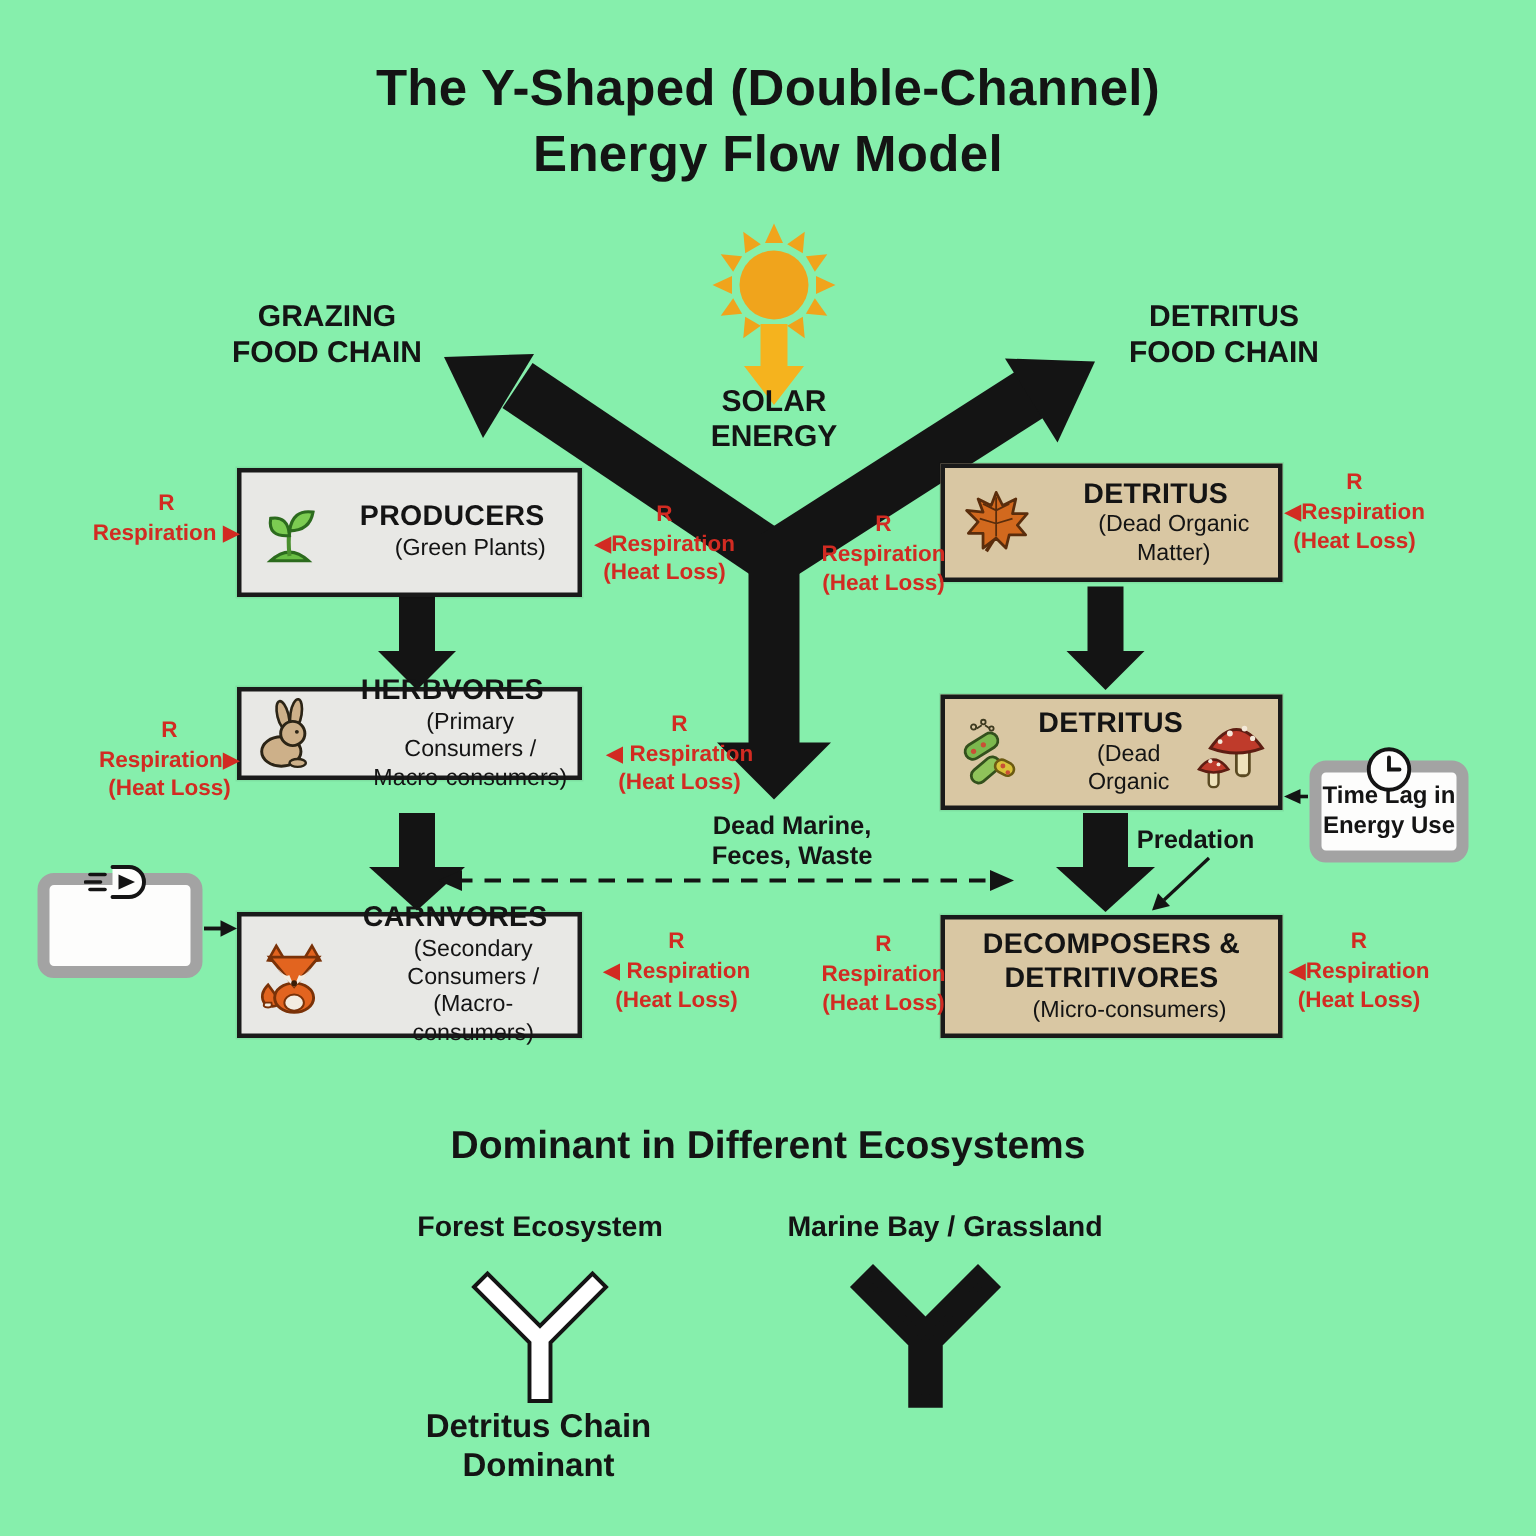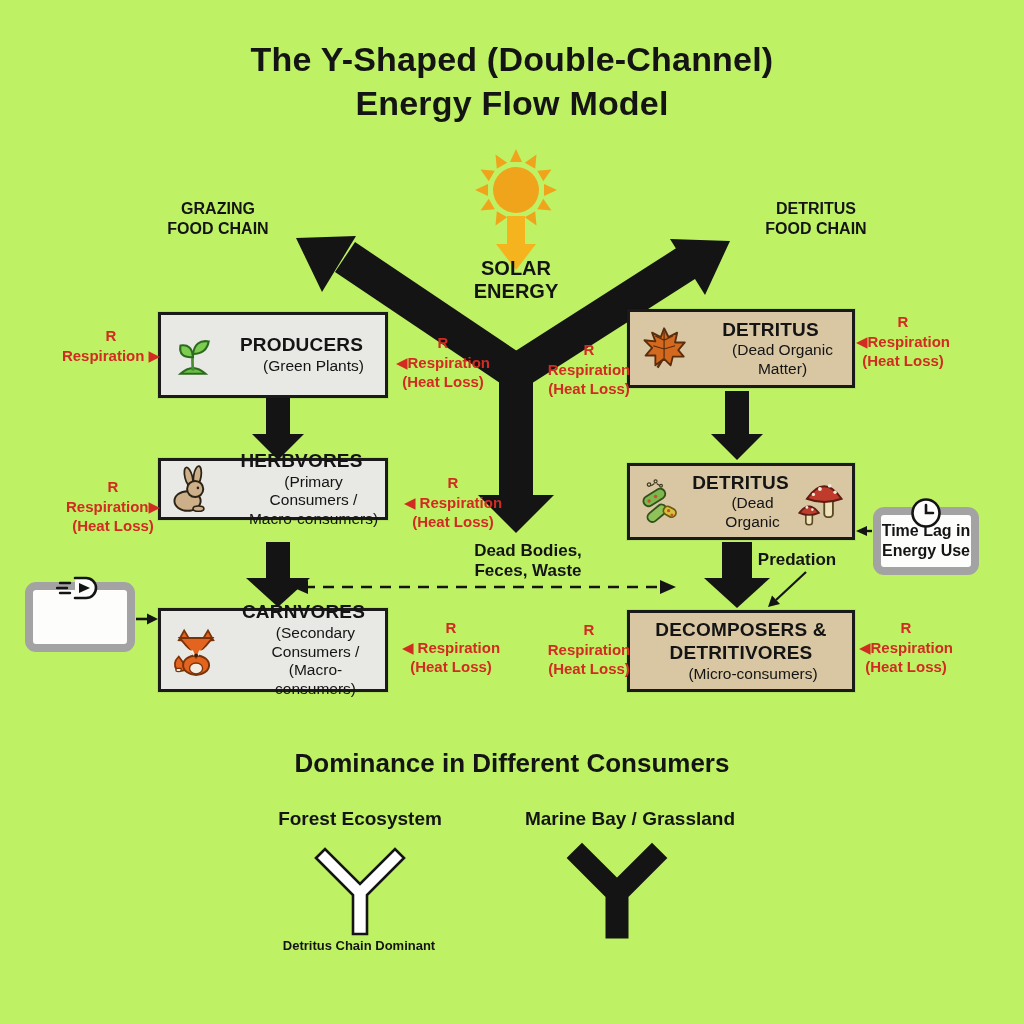--- a/index.html
+++ b/index.html
@@ -1,25 +1,25 @@
 <!DOCTYPE html>
 <html><head>
 <meta charset="utf-8">
 <style>
   html,body{margin:0;padding:0;background:#ffffff;}
   #stage{
-    position:relative;width:1024px;height:1024px;background:#bef264;
+    position:relative;width:1024px;height:1024px;background:#86efac;
     font-family:"Liberation Sans","DejaVu Sans",sans-serif;color:#141414;overflow:hidden;
   }
   #overlay{position:absolute;left:0;top:0;width:1024px;height:1024px;}
   .abs{position:absolute;}
   .center{text-align:center;}
   .title{left:0;right:0;top:38px;font-size:34px;font-weight:bold;line-height:1.28;letter-spacing:.2px;}
   .title span{display:block;}
-  .chainlabel{width:230px;font-size:16px;font-weight:bold;line-height:1.22;}
+  .chainlabel{width:230px;font-size:20px;font-weight:bold;line-height:1.22;}
   .chainlabel span{display:block;}
   .solarlabel{left:433px;top:257px;width:166px;font-size:20px;font-weight:bold;line-height:1.15;}
   .solarlabel span{display:block;}
   .box{
     position:absolute;border:3px solid #1a1a1a;box-sizing:border-box;
     display:flex;align-items:center;box-shadow:0 0 0 1px rgba(0,0,0,.06);
   }
   .box.gray{background:#e8e8e5;}
   .box.tan{background:#d9c7a3;}
   .box .icn{flex:0 0 auto;display:flex;align-items:center;justify-content:center;padding:0 2px 0 9px;}
@@ -34,21 +34,21 @@
   .prednote{left:736px;top:550px;width:122px;font-size:17px;font-weight:bold;}
   .pill{
     position:absolute;background:#fdfdfc;border:8px solid #a3a3a3;border-radius:11px;box-sizing:border-box;
     display:flex;align-items:center;justify-content:center;text-align:center;
     font-size:16.5px;font-weight:bold;line-height:1.22;
   }
   .pill .picon{position:absolute;left:50%;transform:translateX(-50%);background:transparent;}
   .pill span{display:block;}
   .domtitle{left:0;right:0;top:748px;font-size:26px;font-weight:bold;}
   .ecoheading{top:808px;font-size:19px;font-weight:bold;}
-  .ecocaption{top:938px;font-size:13px;font-weight:bold;}
+  .ecocaption{top:938px;font-size:22px;font-weight:bold;}
 </style>
 </head>
 <body>
 
 <div id="stage">
 
   <svg id="overlay" viewBox="0 0 1024 1024">
 
     <g>
       <g fill="#f0a41c">
@@ -293,21 +293,21 @@
     <span>Respiration</span>
     <span>(Heat Loss)</span>
   </div>
   <div class="resp" style="left:840px;top:618px;">
     <span>R</span>
     <span>◀Respiration</span>
     <span>(Heat Loss)</span>
   </div>
 
   <div class="abs center midnote">
-    <span>Dead Bodies,</span>
+    <span>Dead Marine,</span>
     <span>Feces, Waste</span>
   </div>
   <div class="abs center prednote">
     <span>Predation</span>
   </div>
 
   <div class="pill" style="left:25px;top:582px;width:110px;height:70px;">
     <div class="picon" style="top:-16px;">
       <svg width="48" height="28" viewBox="0 0 48 28">
         <g stroke="#141414" stroke-width="2.4" stroke-linecap="round">
@@ -328,21 +328,21 @@
         <path d="M17 9 V17 H24" fill="none" stroke="#141414" stroke-width="2.6" stroke-linecap="round"></path>
       </svg>
     </div>
     <div>
       <span>Time Lag in</span>
       <span>Energy Use</span>
     </div>
   </div>
 
   <div class="abs center domtitle">
-    <span>Dominance in Different Consumers</span>
+    <span>Dominant in Different Ecosystems</span>
   </div>
   <div class="abs center ecoheading" style="left:250px;width:220px;">
     <span>Forest Ecosystem</span>
   </div>
   <div class="abs center ecoheading" style="left:510px;width:240px;text-align:center;">
     <span>Marine Bay / Grassland</span>
   </div>
   <div class="abs center ecocaption" style="left:249px;width:220px;">
     <span>Detritus Chain Dominant</span>
   </div>

